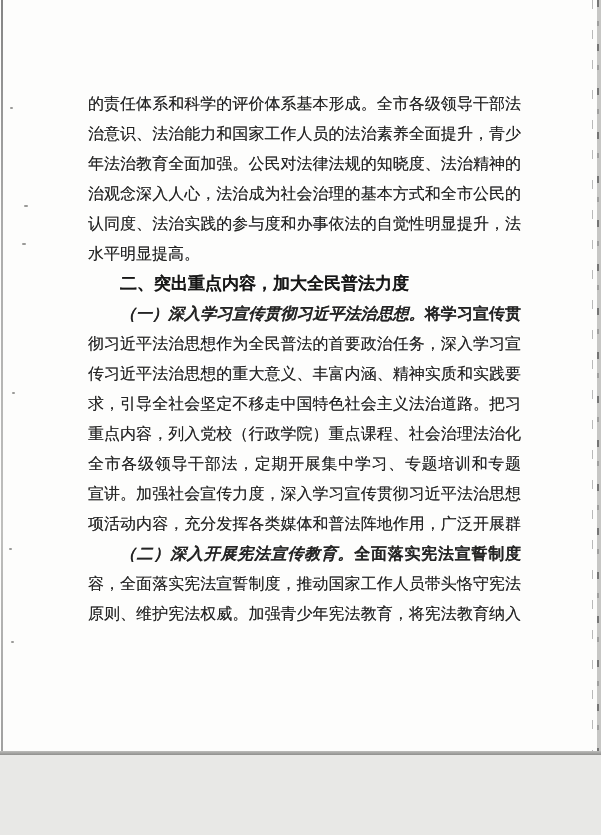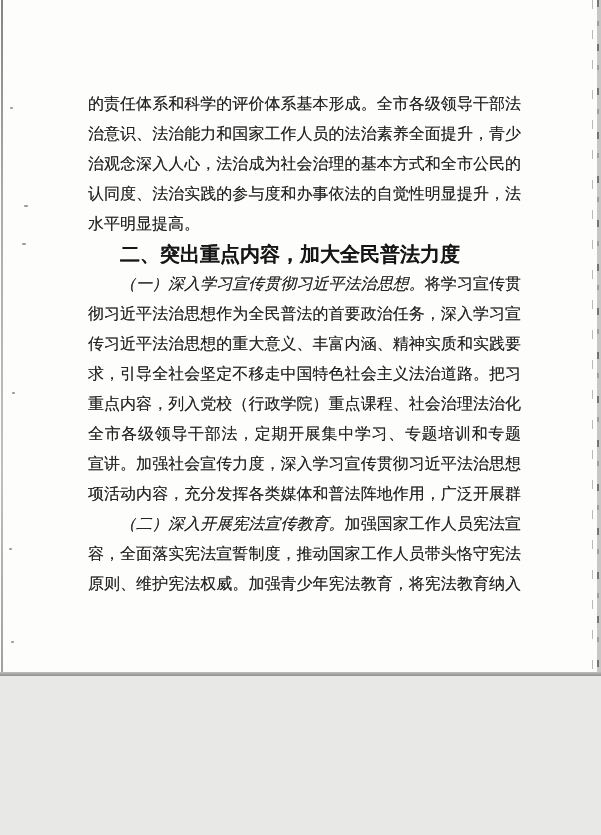--- a/index.html
+++ b/index.html
@@ -3,21 +3,21 @@
 <meta charset="utf-8">
 <style>
   html, body {
     margin: 0;
     padding: 0;
     background: #e8e8e6;
   }
   #scan-page {
     position: relative;
     width: 601px;
-    height: 676px;
+    height: 755px;
     background: #fdfdfc;
     overflow: hidden;
     font-family: "Liberation Serif", "DejaVu Serif", serif;
     color: #242424;
   }
   
   .edge-left {
     position: absolute;
     left: 1px; top: 0;
     width: 2px; height: 100%;
@@ -77,26 +77,26 @@
     letter-spacing: 0;
     white-space: nowrap;
     text-shadow: 0 0 .4px rgba(20,20,20,.55);
   }
   .line.justify {
     white-space: normal;
     text-align: justify;
     text-align-last: justify;
     text-justify: inter-character;
   }
-  .line.indent { padding-left: 32px; }
+  .line.indent { padding-left: 32px; font-weight: bold; }
   .line.heading {
     padding-left: 32px;
     font-family: "Liberation Sans", "DejaVu Sans", sans-serif;
     font-weight: 700;
-    font-size: 20px;
+    font-size: 17px;
     color: #161616;
     text-shadow: 0 0 .5px rgba(0,0,0,.6);
   }
   .kai { font-style: italic; }
   .page-number {
     position: absolute;
     left: 88px;
     top: 766px;
     width: 433px;
     text-align: right;
@@ -119,32 +119,33 @@
   <div class="speck" style="left:24px;top:205px;width:4px;height:2px;"></div>
   <div class="speck" style="left:22px;top:243px;width:4px;height:2px;"></div>
   <div class="speck" style="left:10px;top:107px;width:3px;height:2px;"></div>
   <div class="speck" style="left:12px;top:392px;width:3px;height:2px;"></div>
   <div class="speck" style="left:9px;top:548px;width:3px;height:2px;"></div>
   <div class="speck" style="left:11px;top:641px;width:3px;height:2px;"></div>
 
   <div class="text-block">
     <div class="line justify">的责任体系和科学的评价体系基本形成。全市各级领导干部法</div>
     <div class="line justify">治意识、法治能力和国家工作人员的法治素养全面提升，青少</div>
+    <div class="line justify">年法治教育全面加强。公民对法律法规的知晓度、法治精神的</div>
     <div class="line justify">治观念深入人心，法治成为社会治理的基本方式和全市公民的</div>
     <div class="line justify">认同度、法治实践的参与度和办事依法的自觉性明显提升，法</div>
     <div class="line">水平明显提高。</div>
     <div class="line heading">二、突出重点内容，加大全民普法力度</div>
     <div class="line justify indent"><span class="kai">（一）深入学习宣传贯彻习近平法治思想。</span><span>将学习宣传贯</span></div>
     <div class="line justify">彻习近平法治思想作为全民普法的首要政治任务，深入学习宣</div>
     <div class="line justify">传习近平法治思想的重大意义、丰富内涵、精神实质和实践要</div>
     <div class="line justify">求，引导全社会坚定不移走中国特色社会主义法治道路。把习</div>
     <div class="line justify">重点内容，列入党校（行政学院）重点课程、社会治理法治化</div>
     <div class="line justify">全市各级领导干部法，定期开展集中学习、专题培训和专题</div>
     <div class="line justify">宣讲。加强社会宣传力度，深入学习宣传贯彻习近平法治思想</div>
     <div class="line justify">项活动内容，充分发挥各类媒体和普法阵地作用，广泛开展群</div>
-    <div class="line justify indent"><span class="kai">（二）深入开展宪法宣传教育。</span><span>加强国家工作人员宪法宣</span></div>
+    <div class="line justify indent"><span class="kai">（二）深入开展宪法宣传教育。</span><span>全面落实宪法宣誓制度</span></div>
     <div class="line justify">容，全面落实宪法宣誓制度，推动国家工作人员带头恪守宪法</div>
     <div class="line justify">原则、维护宪法权威。加强青少年宪法教育，将宪法教育纳入</div>
   </div>
 
   <div class="page-number">- 3 -</div>
 
 </div>
 
 </body></html>

